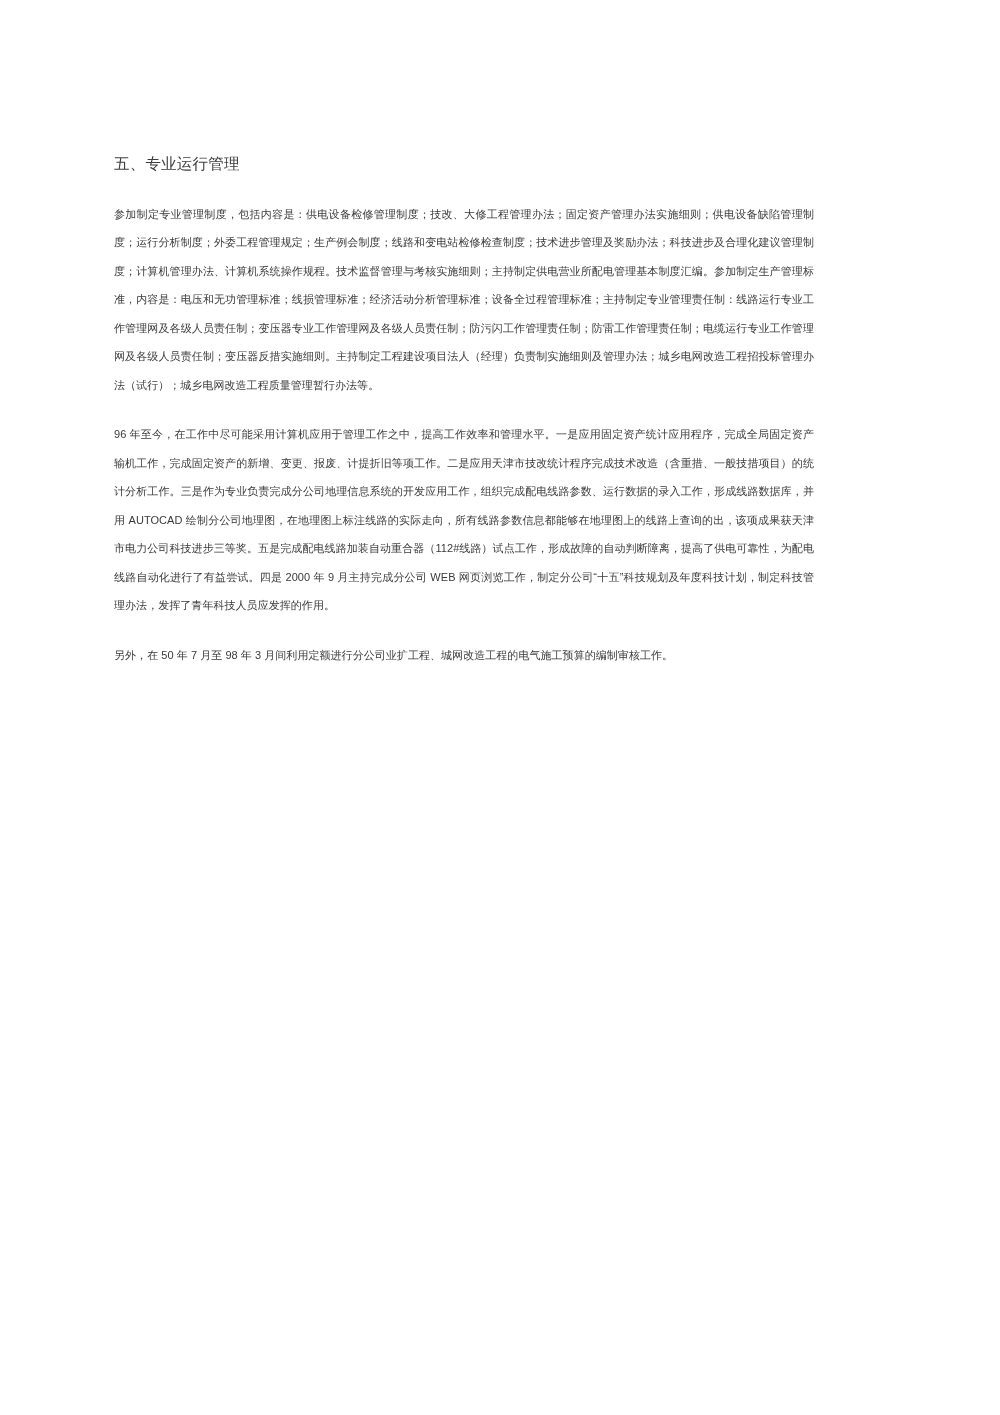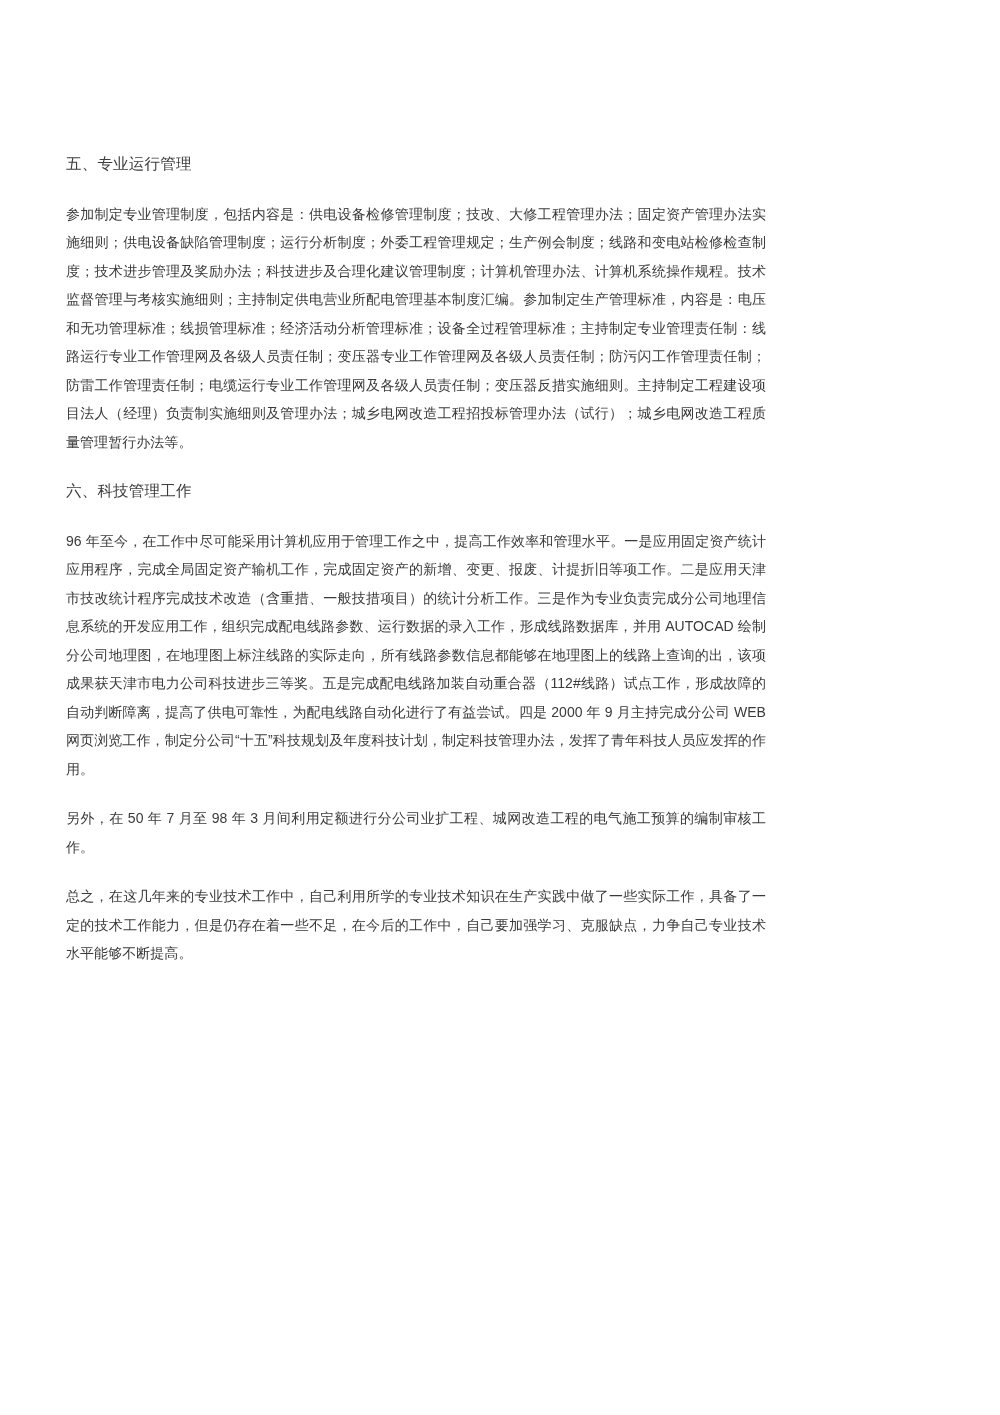--- a/index.html
+++ b/index.html
@@ -13,36 +13,36 @@
     height: 1415px;
     font-family: "Liberation Sans", "DejaVu Sans", sans-serif;
     -webkit-font-smoothing: antialiased;
   }
   .page {
     position: relative;
     width: 1000px;
     height: 1415px;
     background: #ffffff;
     box-sizing: border-box;
-    padding: 150px 150px 0 66px;
+    padding: 150px 150px 0 114px;
   }
   .doc-body {
     width: 700px;
   }
   .heading {
     font-size: 15.5px;
     line-height: 28.5px;
     color: #3c3c3c;
     font-weight: 400;
     letter-spacing: 0.2px;
     margin: 0 0 21px 0;
     text-align: left;
   }
   .para {
-    font-size: 14px;
+    font-size: 11px;
     line-height: 28.5px;
     color: #3a3a3a;
     font-weight: 400;
     letter-spacing: 0.05px;
     margin: 0 0 21px 0;
     text-align: justify;
     text-justify: inter-ideograph;
     word-break: break-all;
   }
   .para:last-child { margin-bottom: 0; }
@@ -52,22 +52,20 @@
 
 <div class="page">
   <div class="doc-body">
 
     <p class="heading">五、专业运行管理</p>
 
     <p class="para">参加制定专业管理制度，包括内容是：供电设备检修管理制度；技改、大修工程管理办法；固定资产管理办法实施细则；供电设备缺陷管理制度；运行分析制度；外委工程管理规定；生产例会制度；线路和变电站检修检查制度；技术进步管理及奖励办法；科技进步及合理化建议管理制度；计算机管理办法、计算机系统操作规程。技术监督管理与考核实施细则；主持制定供电营业所配电管理基本制度汇编。参加制定生产管理标准，内容是：电压和无功管理标准；线损管理标准；经济活动分析管理标准；设备全过程管理标准；主持制定专业管理责任制：线路运行专业工作管理网及各级人员责任制；变压器专业工作管理网及各级人员责任制；防污闪工作管理责任制；防雷工作管理责任制；电缆运行专业工作管理网及各级人员责任制；变压器反措实施细则。主持制定工程建设项目法人（经理）负责制实施细则及管理办法；城乡电网改造工程招投标管理办法（试行）；城乡电网改造工程质量管理暂行办法等。</p>
 
 
 
-    <p class="heading">六、科技管理工作</p>
 
     <p class="para">96 年至今，在工作中尽可能采用计算机应用于管理工作之中，提高工作效率和管理水平。一是应用固定资产统计应用程序，完成全局固定资产输机工作，完成固定资产的新增、变更、报废、计提折旧等项工作。二是应用天津市技改统计程序完成技术改造（含重措、一般技措项目）的统计分析工作。三是作为专业负责完成分公司地理信息系统的开发应用工作，组织完成配电线路参数、运行数据的录入工作，形成线路数据库，并用 AUTOCAD 绘制分公司地理图，在地理图上标注线路的实际走向，所有线路参数信息都能够在地理图上的线路上查询的出，该项成果获天津市电力公司科技进步三等奖。五是完成配电线路加装自动重合器（112#线路）试点工作，形成故障的自动判断障离，提高了供电可靠性，为配电线路自动化进行了有益尝试。四是 2000 年 9 月主持完成分公司 WEB 网页浏览工作，制定分公司“十五”科技规划及年度科技计划，制定科技管理办法，发挥了青年科技人员应发挥的作用。</p>
 
     <p class="para">另外，在 50 年 7 月至 98 年 3 月间利用定额进行分公司业扩工程、城网改造工程的电气施工预算的编制审核工作。</p>
 
-    <p class="para">总之，在这几年来的专业技术工作中，自己利用所学的专业技术知识在生产实践中做了一些实际工作，具备了一定的技术工作能力，但是仍存在着一些不足，在今后的工作中，自己要加强学习、克服缺点，力争自己专业技术水平能够不断提高。</p>
 
   </div>
 </div>
 
 </body></html>

